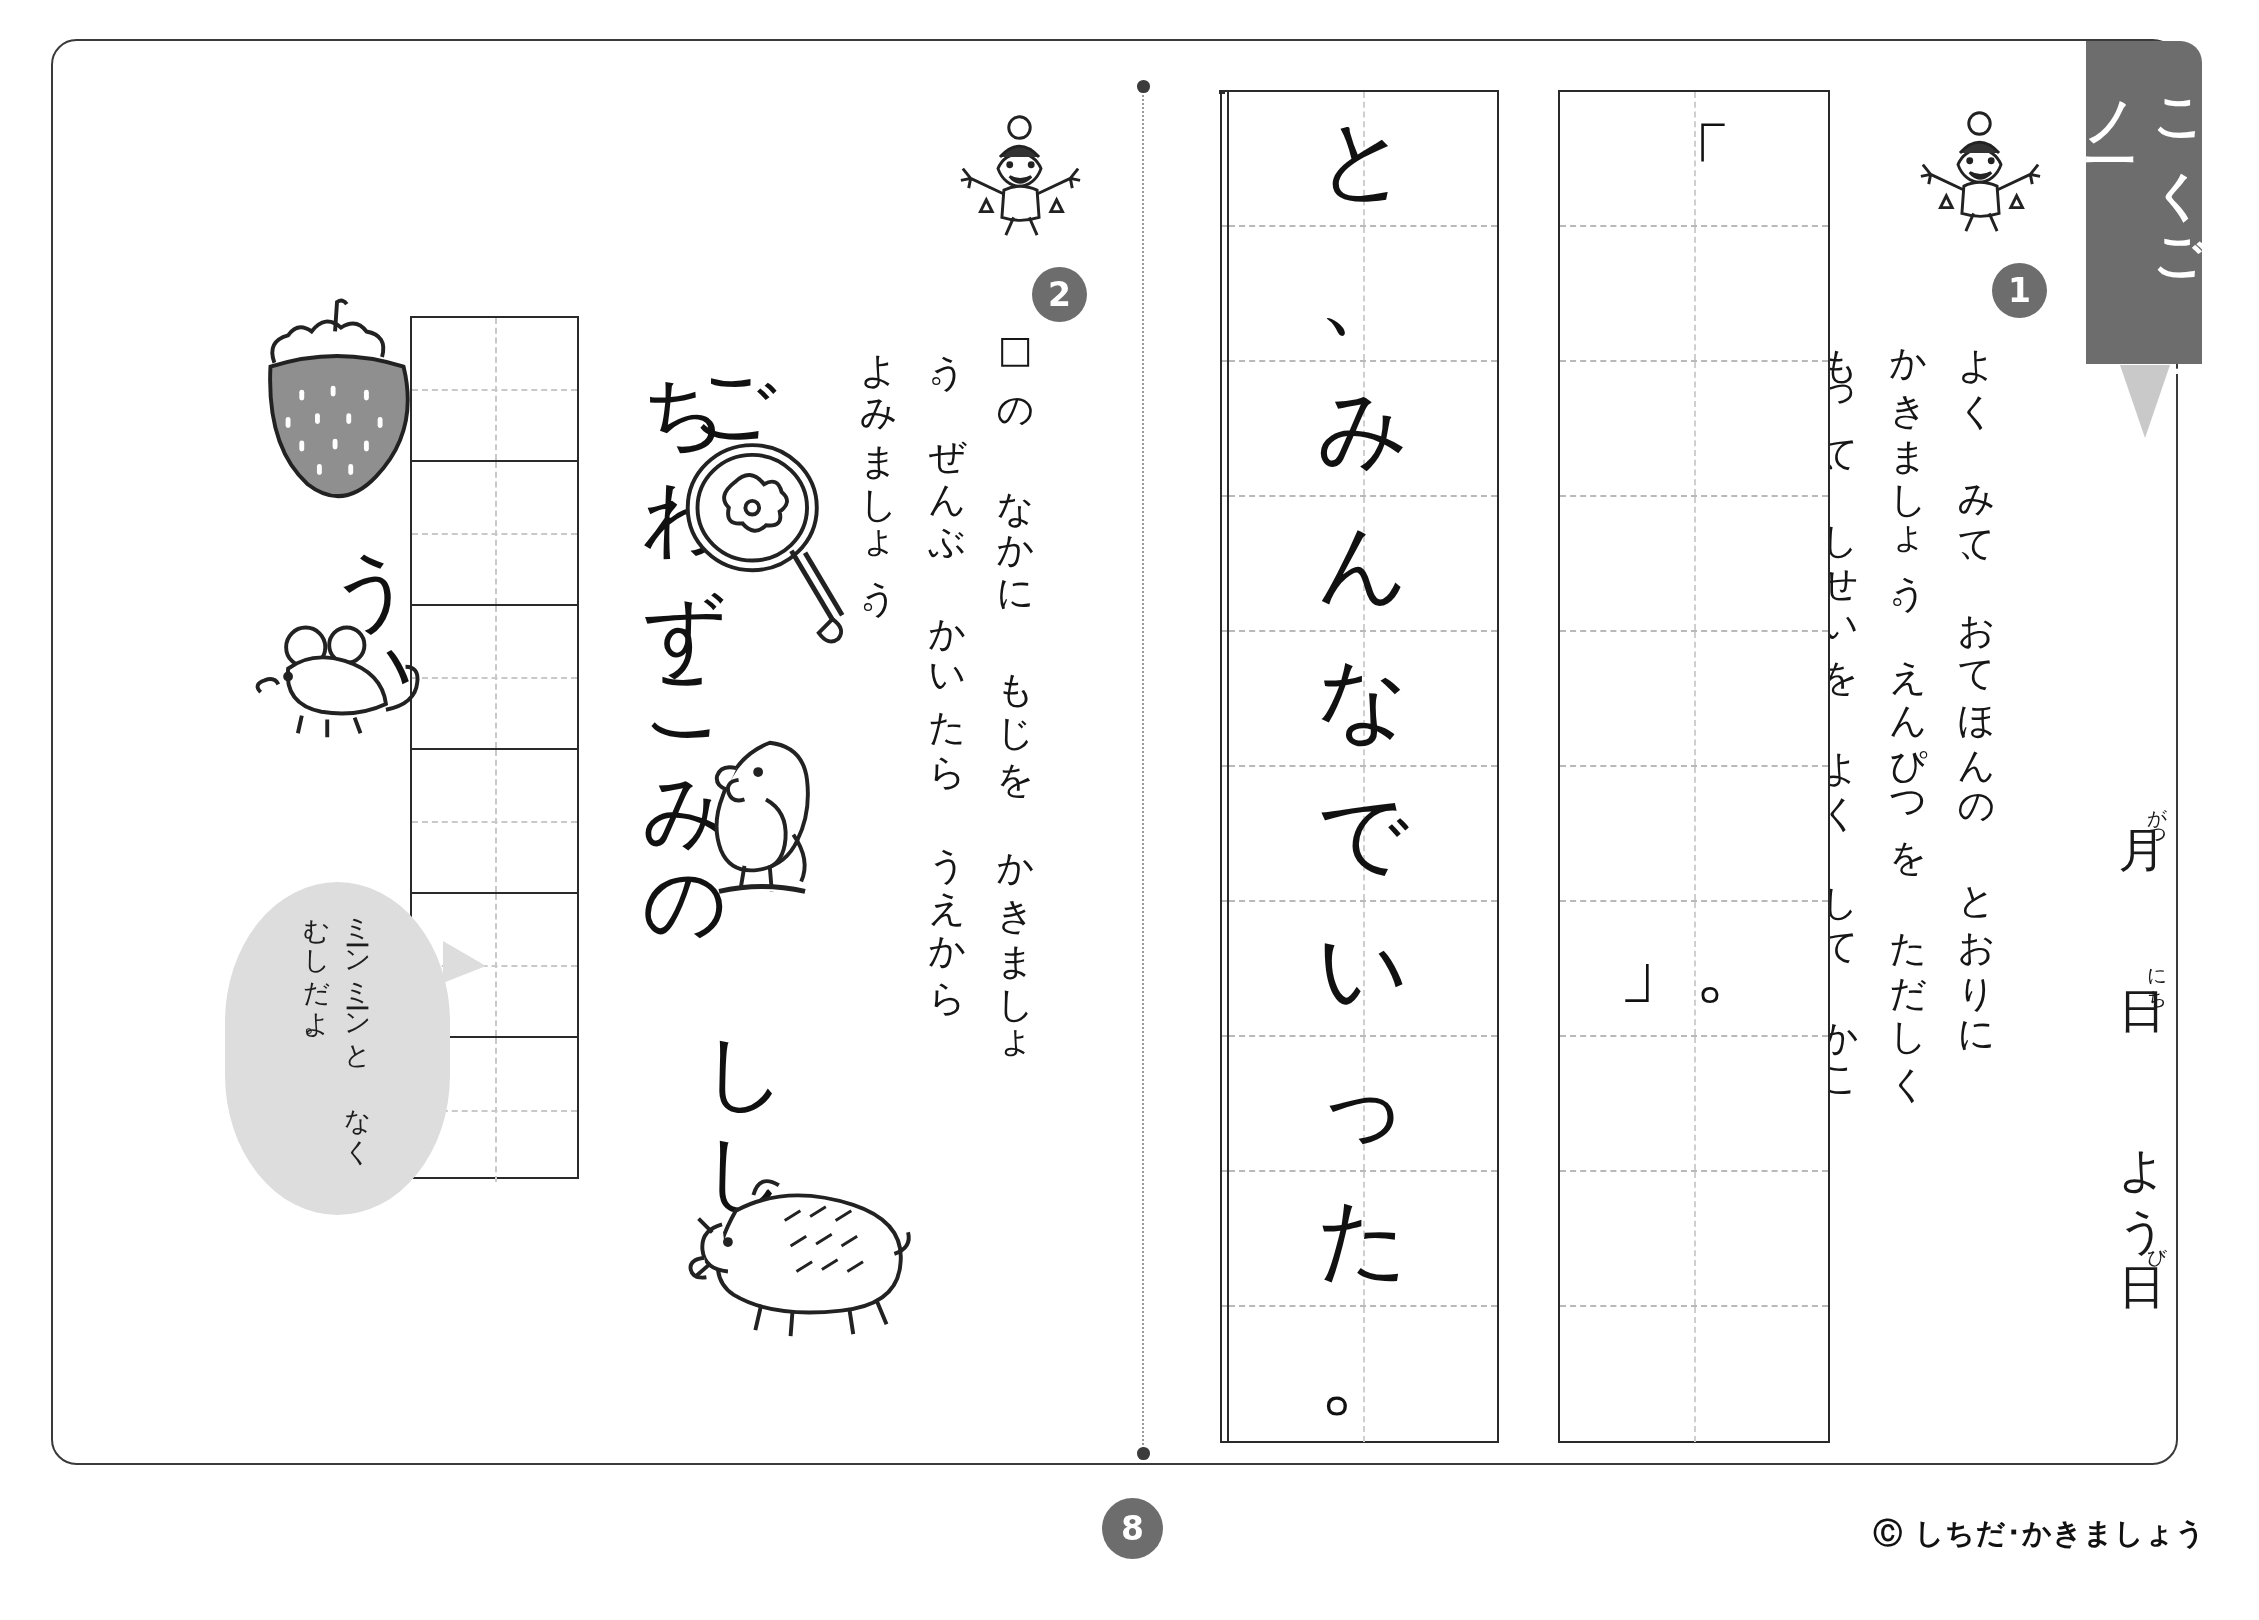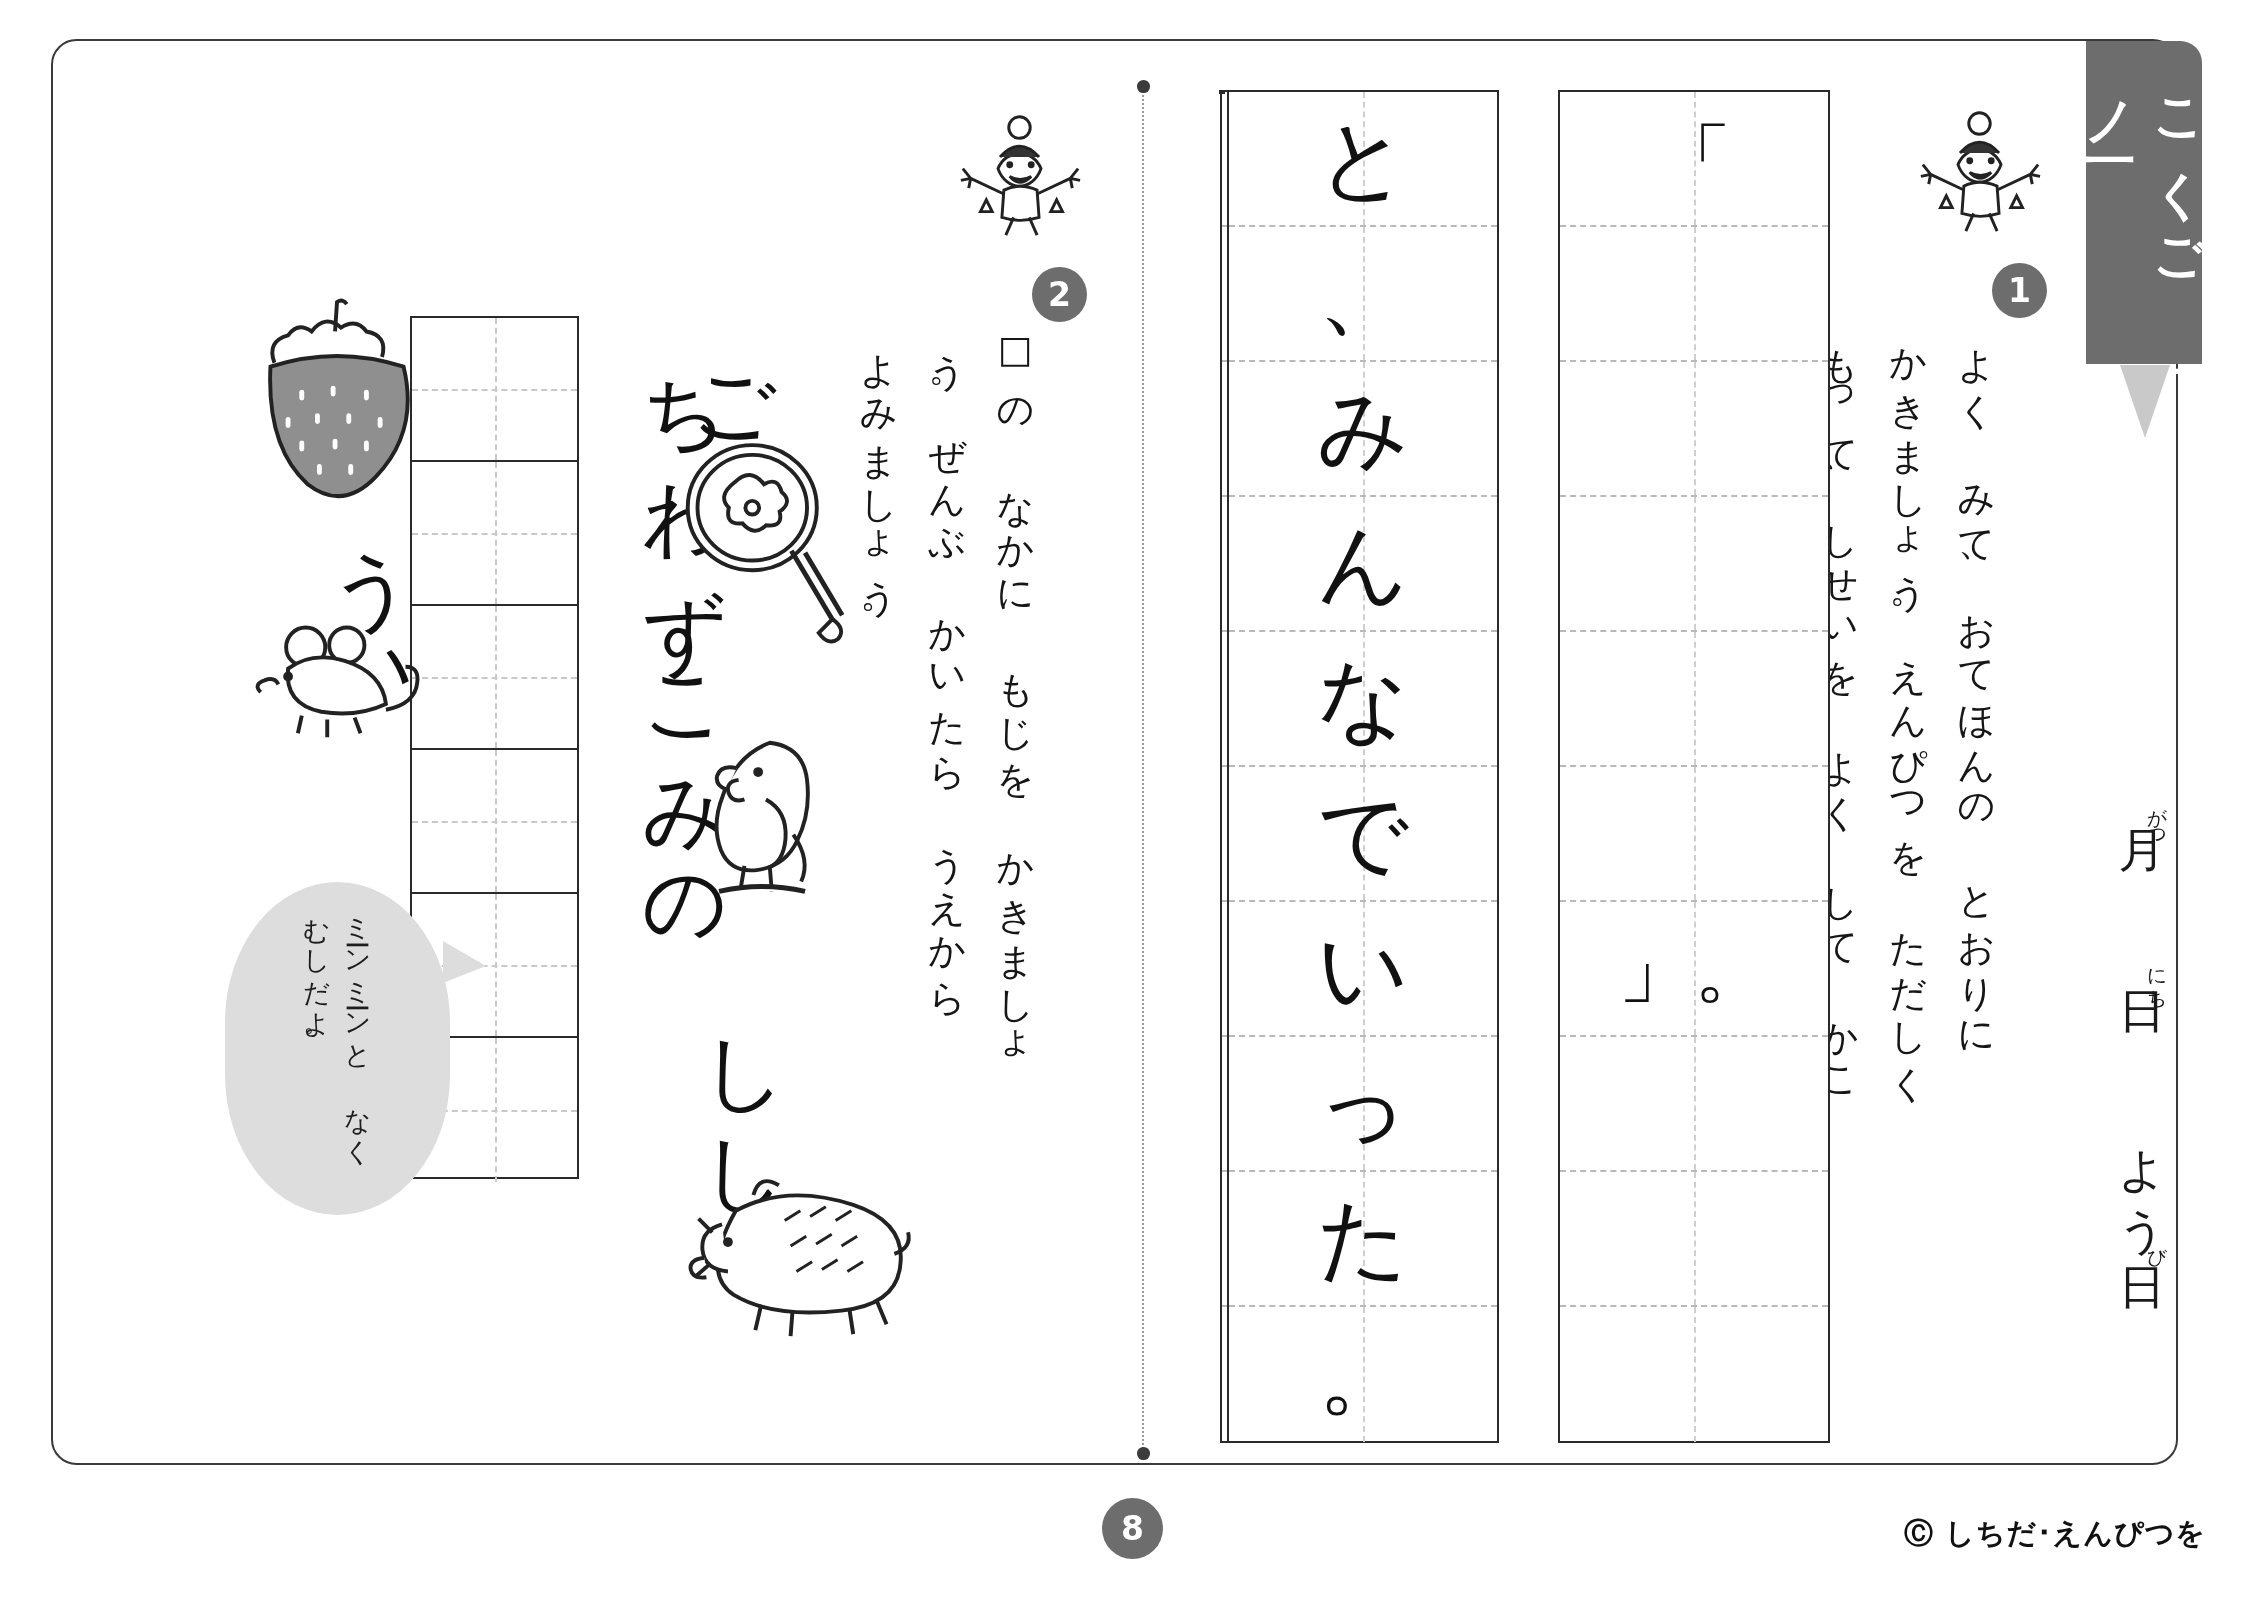--- a/index.html
+++ b/index.html
@@ -759,14 +759,14 @@
 </div>
 
 <div class="bubble" style="left:225px; top:882px; width:225px; height:333px;">
   <span class="btext">ミーンミーンと なく むしだよ。</span>
 </div>
 <div class="bubble-tail" style="left:443px; top:941px;"></div>
 
 <div class="page-num">
   <span>8</span>
 </div>
-<div class="credit">Ⓒ しちだ･えんぴつを</div>
+<div class="credit">Ⓒ しちだ･かきましょう</div>
 
 
 </body></html>

